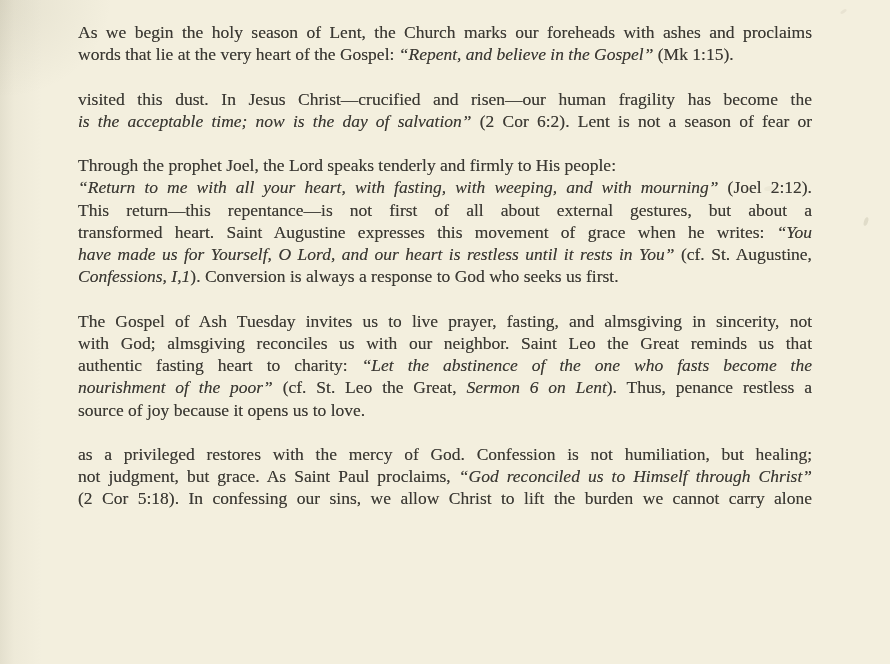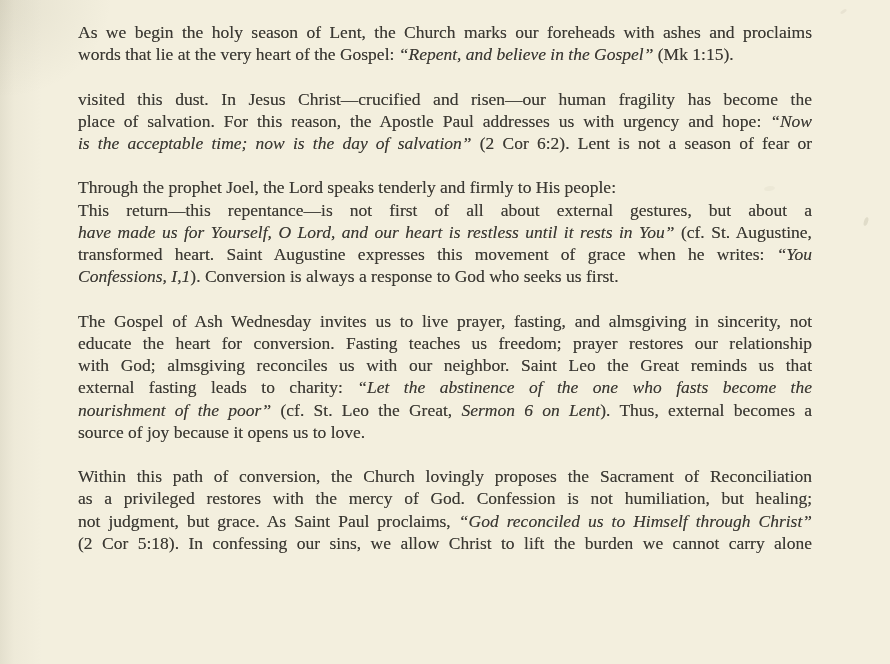--- a/index.html
+++ b/index.html
@@ -60,40 +60,38 @@
 <body>
 
 <div class="page">
   <main class="text-column">
       <div class="para">
         <div class="line"><span class="seg">As we begin the holy season of Lent, the Church marks our foreheads with ashes and proclaims</span></div>
         <div class="line natural"><span class="seg">words that lie at the very heart of the Gospel: </span><span class="seg italic">“Repent, and believe in the Gospel”</span><span class="seg"> (Mk 1:15).</span></div>
       </div>
       <div class="para">
         <div class="line"><span class="seg">visited this dust. In Jesus Christ—crucified and risen—our human fragility has become the</span></div>
-        <div class="line"><span class="seg">place of salvation. For this reason, the Apostle Paul addresses us with urgency and hope: </span><span class="seg italic">“Now</span></div>
         <div class="line"><span class="seg italic">is the acceptable time; now is the day of salvation”</span><span class="seg"> (2 Cor 6:2). Lent is not a season of fear or</span></div>
       </div>
       <div class="para">
         <div class="line natural"><span class="seg">Through the prophet Joel, the Lord speaks tenderly and firmly to His people:</span></div>
+        <div class="line"><span class="seg italic">“Return to me with all your heart, with fasting, with weeping, and with mourning”</span><span class="seg"> (Joel 2:12).</span></div>
         <div class="line"><span class="seg">This return—this repentance—is not first of all about external gestures, but about a</span></div>
+        <div class="line"><span class="seg">transformed heart. Saint Augustine expresses this movement of grace when he writes: </span><span class="seg italic">“You</span></div>
         <div class="line"><span class="seg italic">have made us for Yourself, O Lord, and our heart is restless until it rests in You”</span><span class="seg"> (cf. St. Augustine,</span></div>
-        <div class="line"><span class="seg">transformed heart. Saint Augustine expresses this movement of grace when he writes: </span><span class="seg italic">“You</span></div>
         <div class="line natural"><span class="seg italic">Confessions, I,1</span><span class="seg">). Conversion is always a response to God who seeks us first.</span></div>
       </div>
       <div class="para">
-        <div class="line"><span class="seg">The Gospel of Ash Wednesday invites us to live prayer, fasting, and almsgiving in sincerity, not</span></div>
-        <div class="line"><span class="seg">educate the heart for conversion. Fasting teaches us freedom; prayer restores our relationship</span></div>
+        <div class="line"><span class="seg">The Gospel of Ash Tuesday invites us to live prayer, fasting, and almsgiving in sincerity, not</span></div>
         <div class="line"><span class="seg">with God; almsgiving reconciles us with our neighbor. Saint Leo the Great reminds us that</span></div>
-        <div class="line"><span class="seg">external fasting leads to charity: </span><span class="seg italic">“Let the abstinence of the one who fasts become the</span></div>
-        <div class="line"><span class="seg italic">nourishment of the poor”</span><span class="seg"> (cf. St. Leo the Great, </span><span class="seg italic">Sermon 6 on Lent</span><span class="seg">). Thus, external becomes a</span></div>
+        <div class="line"><span class="seg">authentic fasting heart to charity: </span><span class="seg italic">“Let the abstinence of the one who fasts become the</span></div>
+        <div class="line"><span class="seg italic">nourishment of the poor”</span><span class="seg"> (cf. St. Leo the Great, </span><span class="seg italic">Sermon 6 on Lent</span><span class="seg">). Thus, penance restless a</span></div>
         <div class="line natural"><span class="seg">source of joy because it opens us to love.</span></div>
       </div>
       <div class="para">
-        <div class="line"><span class="seg">Within this path of conversion, the Church lovingly proposes the Sacrament of Reconciliation</span></div>
         <div class="line"><span class="seg">as a privileged restores with the mercy of God. Confession is not humiliation, but healing;</span></div>
         <div class="line"><span class="seg">not judgment, but grace. As Saint Paul proclaims, </span><span class="seg italic">“God reconciled us to Himself through Christ”</span></div>
         <div class="line"><span class="seg">(2 Cor 5:18). In confessing our sins, we allow Christ to lift the burden we cannot carry alone</span></div>
       </div>
     </main>
   <div id="specks">
       <div class="speck" style="left: 840px; top: 10px; width: 7px; height: 3px; opacity: 0.1; transform: rotate(-35deg); background: rgb(138, 132, 104);"></div>
       <div class="speck" style="left: 864px; top: 217px; width: 4px; height: 9px; opacity: 0.18; transform: rotate(18deg); background: rgb(138, 132, 104);"></div>
       <div class="speck" style="left: 764px; top: 186px; width: 11px; height: 5px; opacity: 0.06; transform: rotate(-8deg); background: rgb(138, 132, 104);"></div>
     </div>

